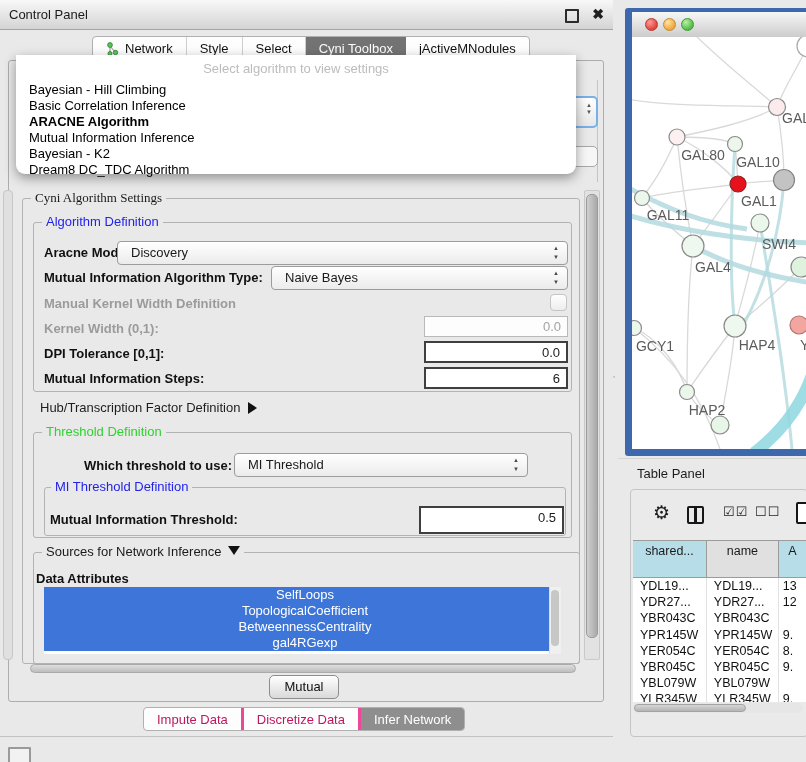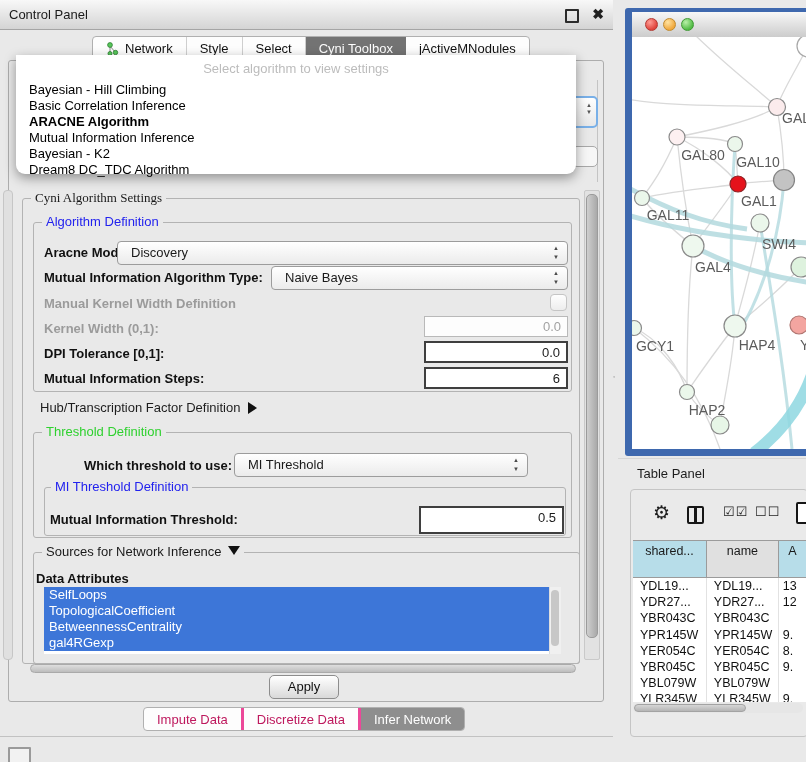--- a/index.html
+++ b/index.html
@@ -63,21 +63,21 @@
 
   .cbox{position:absolute;width:15px;height:15px;border:1px solid #c5c5c5;border-radius:4px;
         background:linear-gradient(#fefefe,#ededed);}
 
   .tri-right{display:inline-block;width:0;height:0;border-top:6px solid transparent;border-bottom:6px solid transparent;
              border-left:9px solid #111;vertical-align:-2px;margin-left:8px;}
   .tri-down{display:inline-block;width:0;height:0;border-left:6px solid transparent;border-right:6px solid transparent;
             border-top:9px solid #111;vertical-align:1px;margin-left:6px;}
 
   
-  #attr-list{position:absolute;left:44px;top:587px;width:517px;height:67px;background:#ffffff;overflow:hidden;}
+  #attr-list{position:absolute;left:44px;top:587px;width:517px;height:67px;background:#ffffff;overflow:hidden;text-align:center;}
   .attr-item{height:16px;line-height:16px;background:#3d76d8;color:#ffffff;font-size:13px;padding-left:5px;}
   #attr-scroll{position:absolute;right:0;top:0;width:11px;height:67px;background:#f0f0f0;border-left:1px solid #ddd;}
   #attr-thumb{position:absolute;left:1px;top:3px;width:8px;height:56px;background:#c7c7c7;border-radius:4px;}
 
   
   #v-scroll-left{position:absolute;left:3px;top:190px;width:8px;height:468px;background:#e0e0e0;border:1px solid #c6c6c6;border-radius:4px;}
   #v-scroll-right{position:absolute;left:584px;top:190px;width:14px;height:468px;background:#e2e2e2;border:1px solid #c9c9c9;border-radius:2px;}
   #v-thumb-right{position:absolute;left:1px;top:3px;width:10px;height:442px;border-radius:5px;
                  background:linear-gradient(90deg,#cfcfcf,#a9a9a9);border:1px solid #9b9b9b;}
   #h-scroll{position:absolute;left:30px;top:664px;width:546px;height:10px;}
@@ -275,21 +275,21 @@
     </div>
 
     <div id="v-scroll-left"></div>
     <div id="v-scroll-right">
         <div id="v-thumb-right"></div>
       </div>
     <div id="h-scroll">
         <div id="h-thumb"></div>
       </div>
 
-    <div id="apply-btn">Apply</div>
+    <div id="apply-btn">Mutual</div>
 
     <div id="bottom-tabs">
       <div class="btab">
           <span>Impute Data</span>
         </div>
       <div class="btab">
           <span>Discretize Data</span>
         </div>
       <div class="btab sel">
           <span>Infer Network</span>

